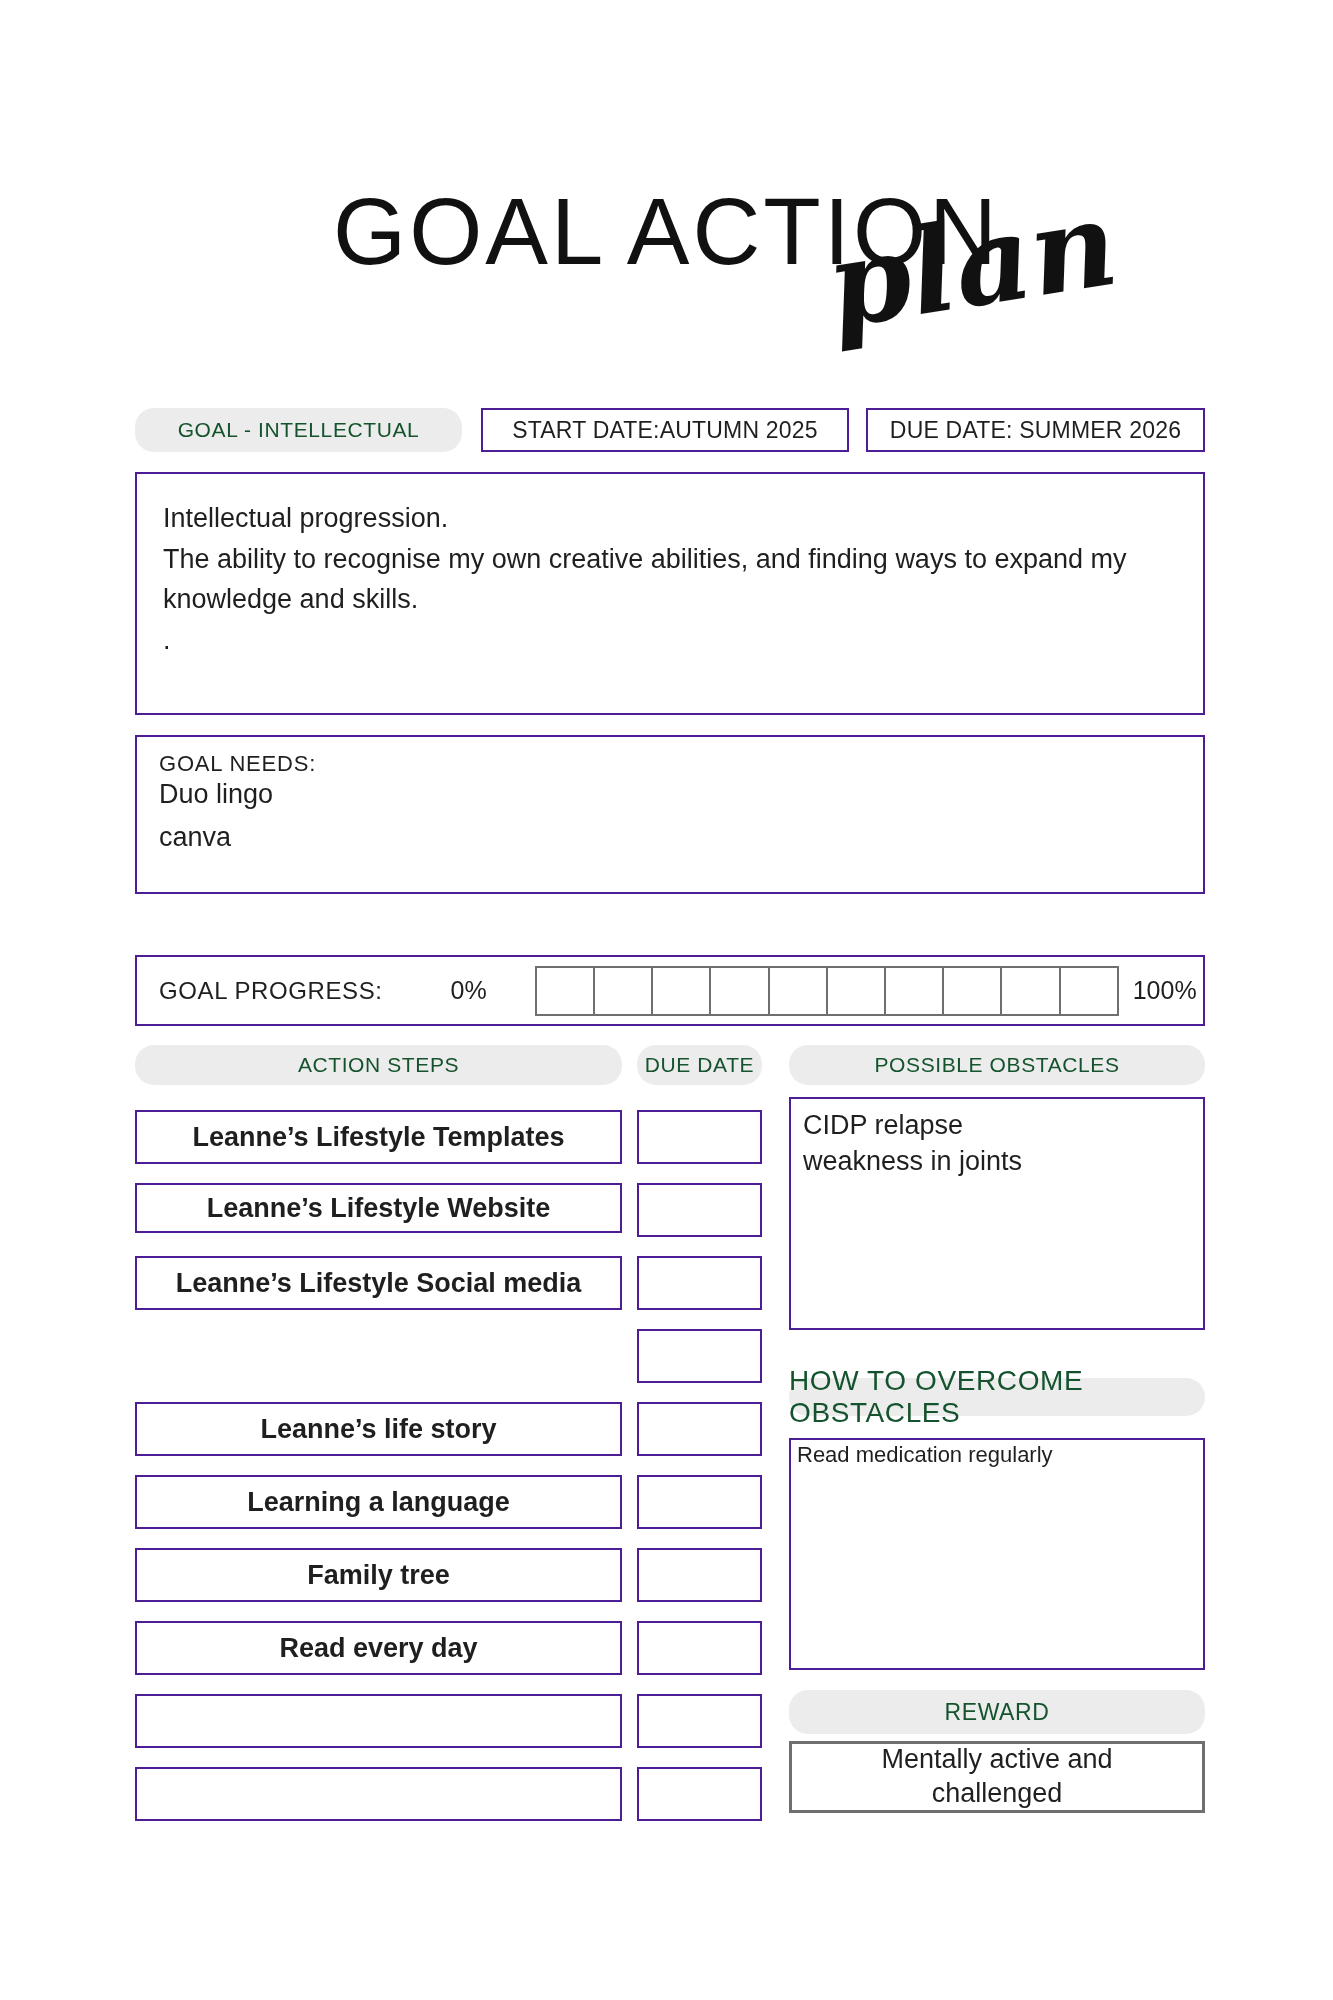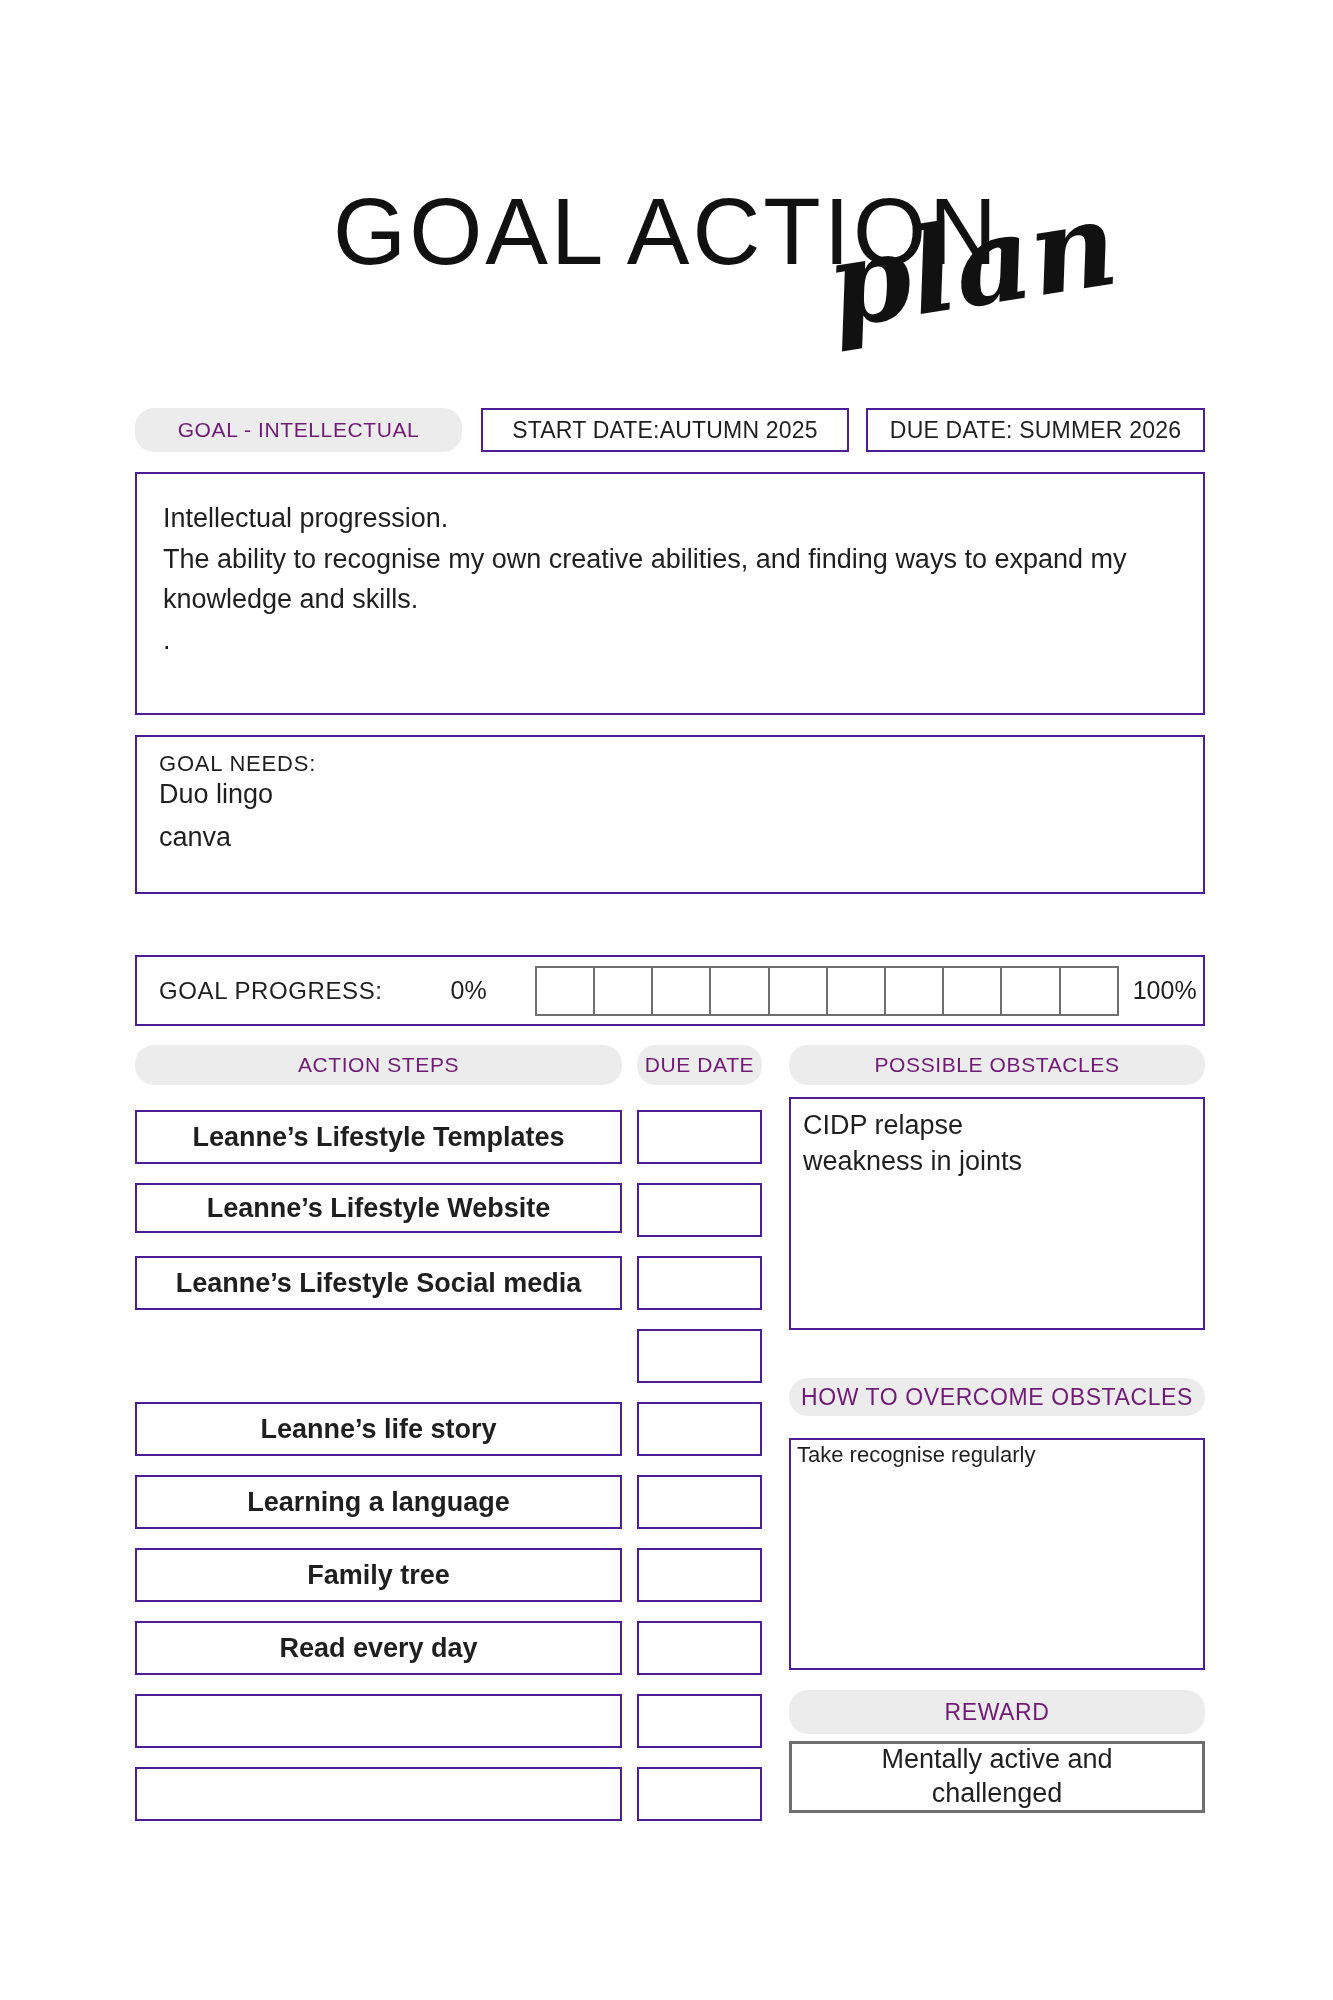--- a/index.html
+++ b/index.html
@@ -31,21 +31,21 @@
     color:#111;
     transform:rotate(-9deg);
     transform-origin:left top;
     white-space:nowrap;
   }
   
   .gray{
     background:#ececec;
     display:flex;align-items:center;justify-content:center;
     font-size:21px;letter-spacing:.6px;
-    color:#701a75;
+    color:#14532d;
     border-radius:19px;
   }
   
   .outline{
     background:#fff;
     border:2px solid #4c1d95;
   }
   .bordered-label{
     display:flex;align-items:center;justify-content:center;
     font-size:23px;letter-spacing:.2px;
@@ -169,21 +169,21 @@
   <div class="abs outline" style="left:637px;top:1694px;width:125px;height:54px;"></div>
 
   <div class="abs outline step-text" style="left:135px;top:1767px;width:487px;height:54px;"></div>
   <div class="abs outline" style="left:637px;top:1767px;width:125px;height:54px;"></div>
 
   <div class="abs outline" style="left:789px;top:1097px;width:416px;height:233px;">
     <div class="obst-text pre">CIDP relapse
 weakness in joints</div>
   </div>
 
-  <div class="abs gray" style="left:789px;top:1378px;width:416px;height:38px;font-size:23px;">HOW TO OVERCOME OBSTACLES</div>
+  <div class="abs gray" style="left:789px;top:1378px;width:416px;height:38px;font-size:28px;">HOW TO OVERCOME OBSTACLES</div>
   <div class="abs outline" style="left:789px;top:1438px;width:416px;height:232px;">
-    <div class="overcome-text">Take recognise regularly</div>
+    <div class="overcome-text">Read medication regularly</div>
   </div>
 
   <div class="abs gray" style="left:789px;top:1690px;width:416px;height:44px;font-size:23px;">REWARD</div>
   <div class="abs outline reward-text" style="left:789px;top:1741px;width:416px;height:72px;border-width:3px;border-color:#6f6f6f;">Mentally active and challenged</div>
 
 </div>
 
 </body></html>

